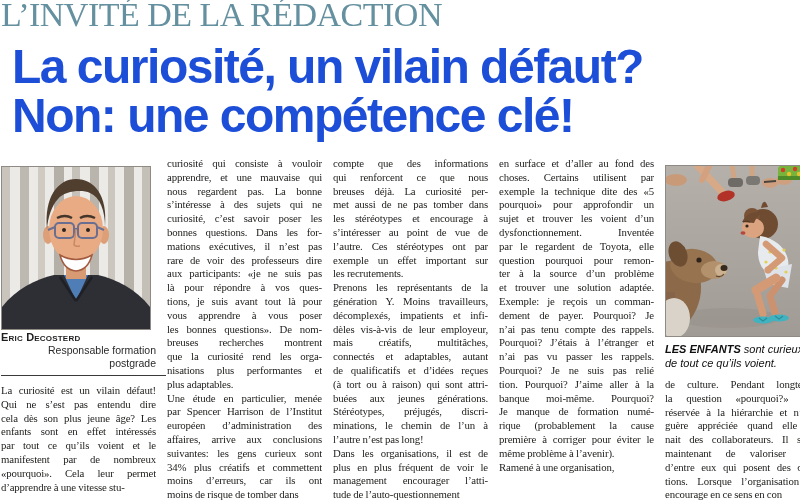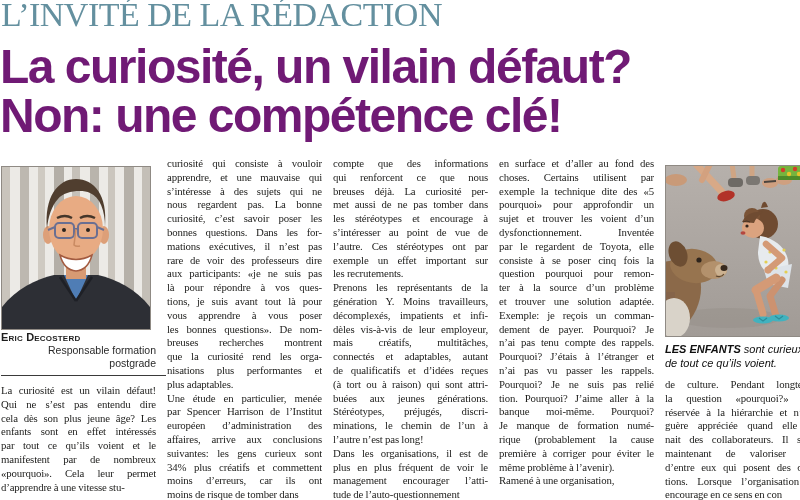--- a/index.html
+++ b/index.html
@@ -3,23 +3,23 @@
 <meta charset="utf-8">
 <style>
   html,body{margin:0;padding:0;background:#ffffff;}
   body{width:800px;height:500px;overflow:hidden;position:relative;
        font-family:"Liberation Serif",serif;}
   .page{position:absolute;inset:0;background:#fff;}
 
   .kicker{position:absolute;left:1px;top:-4px;
           font:400 34px/38px "Liberation Serif",serif;
           color:#64909f;letter-spacing:-0.5px;white-space:nowrap;}
-  .headline{position:absolute;left:0;top:42px;
+  .headline{position:absolute;left:12px;top:42px;
             font:700 48px/49px "Liberation Sans",sans-serif;
-            color:#701a75;letter-spacing:-1.5px;white-space:nowrap;}
+            color:#1d4ed8;letter-spacing:-1.5px;white-space:nowrap;}
 
   .columns{position:absolute;left:1px;top:157px;display:flex;gap:11px;width:840px;}
   .col{width:155px;flex:none;}
 
   .photo{border:1px solid #8f8a84;overflow:hidden;background:#b0aaa5;}
   .author-photo{width:148px;height:162px;margin-top:9px;}
   .children-photo{width:136px;height:170px;margin-top:8px;}
   .photo svg{display:block;}
 
   .author-caption{margin-top:0;}
@@ -104,22 +104,22 @@
           <div class="line">manifestent par de nombreux</div>
           <div class="line">«pourquoi». Cela leur permet</div>
           <div class="line pl">d’apprendre à une vitesse stu-</div>
         </div>
     </div>
 
     <div class="col">
       <div class="coltext">
           <div class="line">curiosité qui consiste à vouloir</div>
           <div class="line">apprendre, et une mauvaise qui</div>
+          <div class="line">nous regardent pas. La bonne</div>
           <div class="line">s’intéresse à des sujets qui ne</div>
-          <div class="line">nous regardent pas. La bonne</div>
           <div class="line">curiosité, c’est savoir poser les</div>
           <div class="line">bonnes questions. Dans les for-</div>
           <div class="line">mations exécutives, il n’est pas</div>
           <div class="line">rare de voir des professeurs dire</div>
           <div class="line">aux participants: «je ne suis pas</div>
           <div class="line">là pour répondre à vos ques-</div>
           <div class="line">tions, je suis avant tout là pour</div>
           <div class="line">vous apprendre à vous poser</div>
           <div class="line">les bonnes questions». De nom-</div>
           <div class="line">breuses recherches montrent</div>
@@ -169,21 +169,20 @@
 
     <div class="col">
       <div class="coltext">
           <div class="line">en surface et d’aller au fond des</div>
           <div class="line">choses. Certains utilisent par</div>
           <div class="line">exemple la technique dite des «5</div>
           <div class="line">pourquoi» pour approfondir un</div>
           <div class="line">sujet et trouver les voient d’un</div>
           <div class="line">dysfonctionnement. Inventée</div>
           <div class="line">par le regardent de Toyota, elle</div>
-          <div class="line">consiste à se poser cinq fois la</div>
           <div class="line">question pourquoi pour remon-</div>
           <div class="line">ter à la source d’un problème</div>
           <div class="line">et trouver une solution adaptée.</div>
           <div class="line">Exemple: je reçois un comman-</div>
           <div class="line">dement de payer. Pourquoi? Je</div>
           <div class="line">n’ai pas tenu compte des rappels.</div>
           <div class="line">Pourquoi? J’étais à l’étranger et</div>
           <div class="line">n’ai pas vu passer les rappels.</div>
           <div class="line">Pourquoi? Je ne suis pas relié</div>
           <div class="line">tion. Pourquoi? J’aime aller à la</div>

